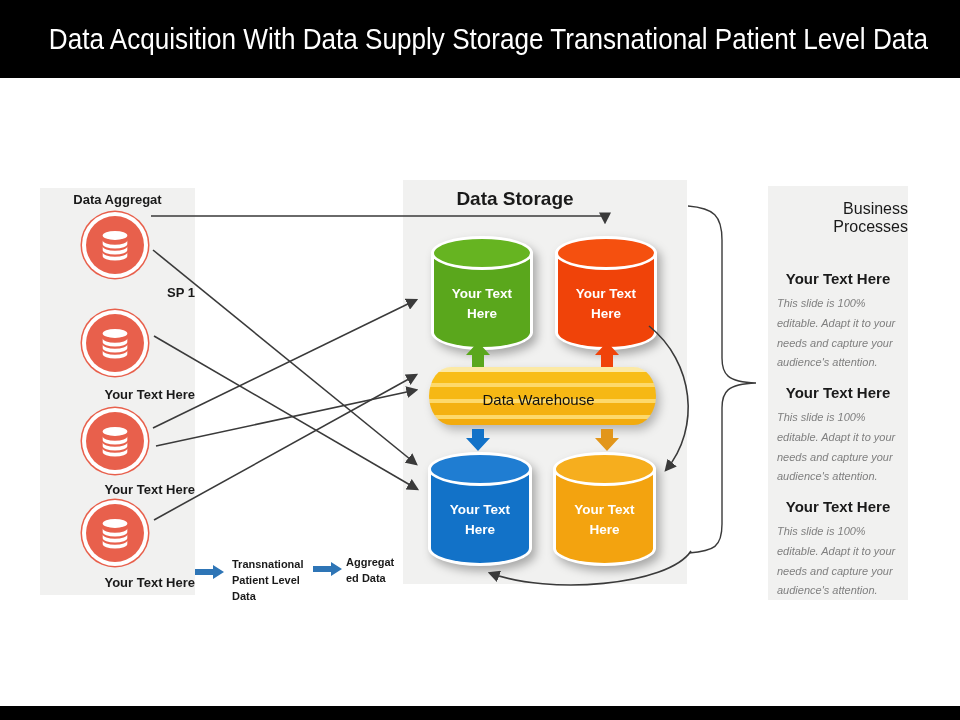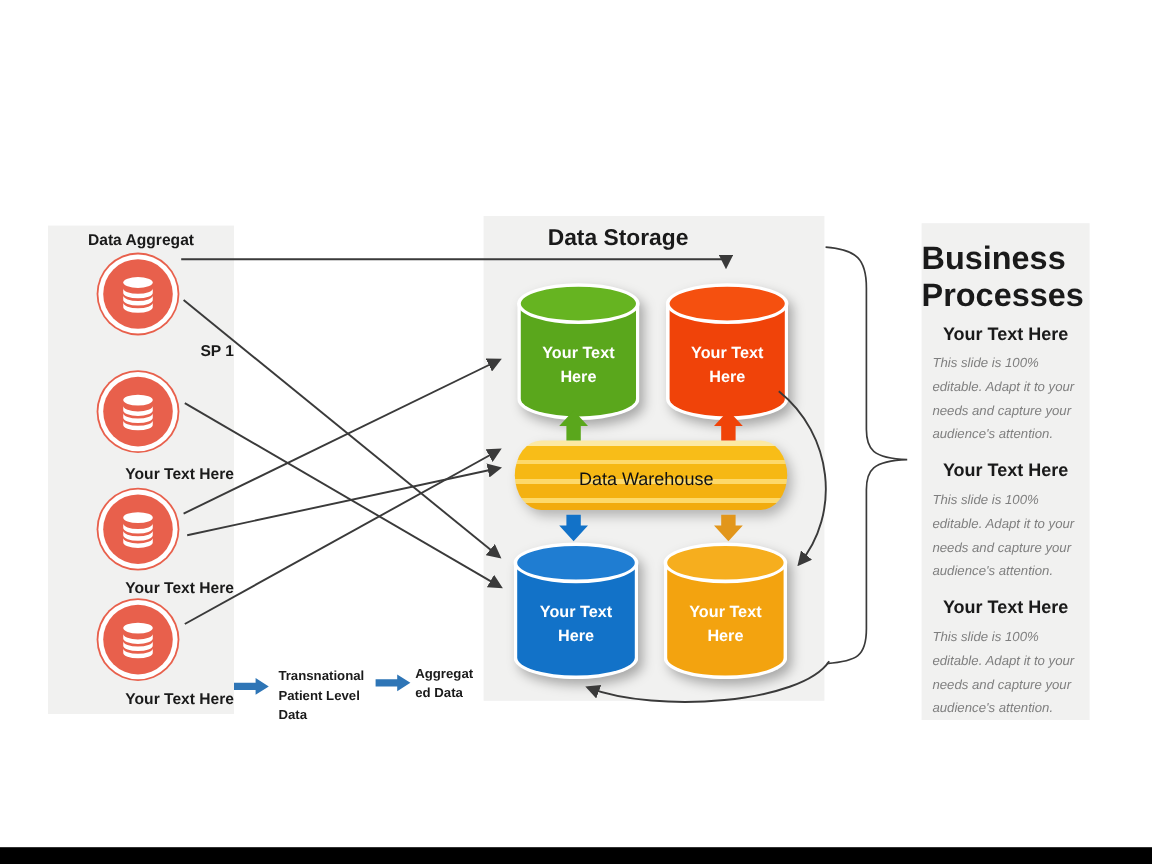--- a/index.html
+++ b/index.html
@@ -15,22 +15,22 @@
   
   .panel{position:absolute;background:var(--panel);}
   .panel-left{left:40px;top:188px;width:155px;height:407px;}
   .panel-mid{left:403px;top:180px;width:284px;height:404px;}
   .panel-right{left:768px;top:186px;width:140px;height:414px;}
 
   .supplier-title{position:absolute;left:40px;top:192px;width:155px;text-align:center;
                   font-size:13px;font-weight:bold;}
   .storage-title{position:absolute;left:403px;top:188px;width:224px;text-align:center;
                  font-size:19px;font-weight:bold;}
-  .biz-title{position:absolute;left:768px;top:200px;width:140px;text-align:left;
-             font-size:27px;font-weight:bold;line-height:1.15;}
+  .biz-title{position:absolute;left:768px;top:200px;width:140px;text-align:right;
+             font-size:16px;font-weight:normal;line-height:1.15;}
 
   
   .db-circle{position:absolute;width:58px;height:58px;border-radius:50%;background:var(--coral);
              box-shadow:0 0 0 4px #fff,0 0 0 5.5px var(--coral);
              display:flex;align-items:center;justify-content:center;z-index:2;}
   .db-circle svg{width:36px;height:36px;fill:#fff;}
   .sup-label{position:absolute;left:40px;width:155px;text-align:right;
              font-size:13px;font-weight:bold;z-index:2;}
 
   
@@ -78,20 +78,23 @@
   
   .overlay{position:absolute;left:0;top:0;width:960px;height:720px;z-index:5;pointer-events:none;}
   .conn{fill:none;stroke:var(--line);stroke-width:1.6px;}
   .brace{fill:none;stroke:var(--line);stroke-width:1.4px;}
 </style>
 </head>
 <body>
 
 <div class="stage">
 
+  <div class="topbar">
+    <div class="title">Data Acquisition With Data Supply Storage Transnational Patient Level Data</div>
+  </div>
 
   <div class="panel panel-left"></div>
   <div class="panel panel-mid"></div>
   <div class="panel panel-right"></div>
 
   <div class="supplier-title">Data Aggregat</div>
   <div class="storage-title">Data Storage</div>
   <div class="biz-title">Business Processes</div>
 
   <div class="db-circle" style="left:86px;top:216px;">

